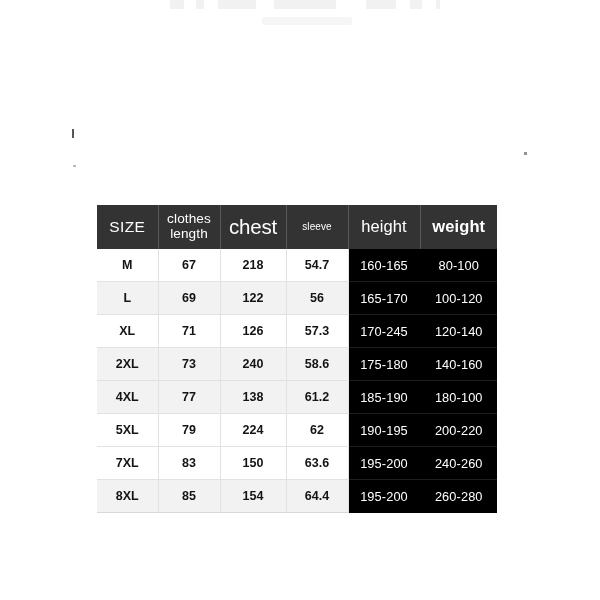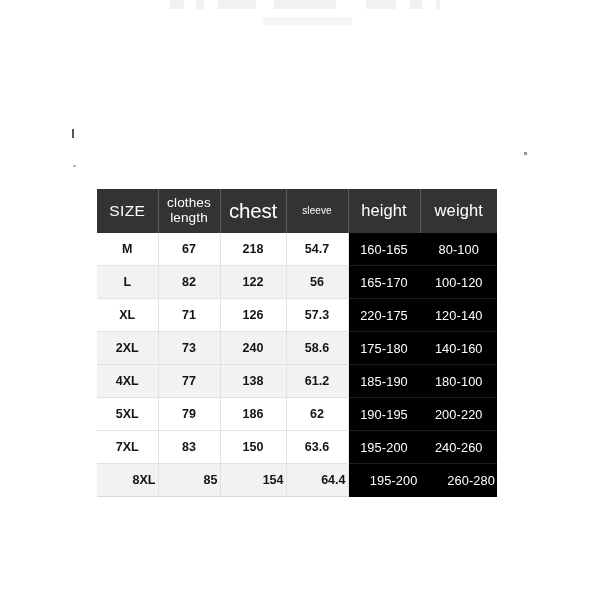--- a/index.html
+++ b/index.html
@@ -56,21 +56,21 @@
     height: 8px;
     opacity: .035;
     background: #000;
     border-radius: 2px;
   }
 
   
   #size-table-wrap {
     position: absolute;
     left: 97px;
-    top: 189px;
+    top: 205px;
     width: 400px;
   }
   table#size-table {
     border-collapse: collapse;
     width: 400px;
     table-layout: fixed;
   }
   table#size-table col.c-size   { width: 61px; }
   table#size-table col.c-len    { width: 62px; }
   table#size-table col.c-chest  { width: 66px; }
@@ -85,21 +85,21 @@
     font-weight: 400;
     height: 44px;
     padding: 0 2px;
     text-align: center;
     vertical-align: middle;
     border-right: 1px solid #5a5a5a;
     line-height: 1.08;
     font-size: 10px;
     letter-spacing: .1px;
   }
-  #size-table thead th:last-child { border-right: none; }
+  #size-table thead th:last-child { border-right: none; font-weight: bold; }
   #size-table thead th.th-chest { font-size: 20.5px; letter-spacing: -.2px; }
   #size-table thead th.th-height,
   #size-table thead th.th-weight { font-size: 16.5px; }
   #size-table thead th.th-len { font-size: 13.6px; }
   #size-table thead th.th-size { font-size: 15.5px; letter-spacing: .4px; }
   #size-table thead th .hdr-line { display: block; }
 
   
   #size-table tbody td {
     height: 32px;
@@ -118,21 +118,21 @@
     background: #000000 !important;
     color: #ffffff;
     font-size: 12.8px;
     font-weight: 400;
     border-right: 1px solid #000000;
     border-bottom: 1px solid #1e1e1e;
     letter-spacing: .1px;
   }
   #size-table tbody td.dark.last { border-right: none; }
   #size-table tbody td.last { border-right: none; }
-  #size-table tbody tr:last-child td { border-bottom: 1px solid #d8d8d8; text-align: right; }
+  #size-table tbody tr:last-child td { border-bottom: 1px solid #d8d8d8; }
   #size-table tbody tr:last-child td.dark { border-bottom: none; }
 </style>
 </head>
 <body>
 
 <div id="photo-area">
   <div id="topbar-ghost"></div>
   <div id="watermark-ghost"></div>
   <div class="speck" id="speck-left"></div>
   <div class="speck" id="speck-low"></div>
@@ -176,32 +176,32 @@
         <tr>
           <td>M</td>
           <td>67</td>
           <td>218</td>
           <td>54.7</td>
           <td class="dark">160-165</td>
           <td class="dark last">80-100</td>
         </tr>
         <tr class="alt">
           <td>L</td>
-          <td>82</td>
+          <td>69</td>
           <td>122</td>
           <td>56</td>
           <td class="dark">165-170</td>
           <td class="dark last">100-120</td>
         </tr>
         <tr>
           <td>XL</td>
           <td>71</td>
           <td>126</td>
           <td>57.3</td>
-          <td class="dark">220-175</td>
+          <td class="dark">170-245</td>
           <td class="dark last">120-140</td>
         </tr>
         <tr class="alt">
           <td>2XL</td>
           <td>73</td>
           <td>240</td>
           <td>58.6</td>
           <td class="dark">175-180</td>
           <td class="dark last">140-160</td>
         </tr>
@@ -209,21 +209,21 @@
           <td>4XL</td>
           <td>77</td>
           <td>138</td>
           <td>61.2</td>
           <td class="dark">185-190</td>
           <td class="dark last">180-100</td>
         </tr>
         <tr>
           <td>5XL</td>
           <td>79</td>
-          <td>186</td>
+          <td>224</td>
           <td>62</td>
           <td class="dark">190-195</td>
           <td class="dark last">200-220</td>
         </tr>
         <tr>
           <td>7XL</td>
           <td>83</td>
           <td>150</td>
           <td>63.6</td>
           <td class="dark">195-200</td>

